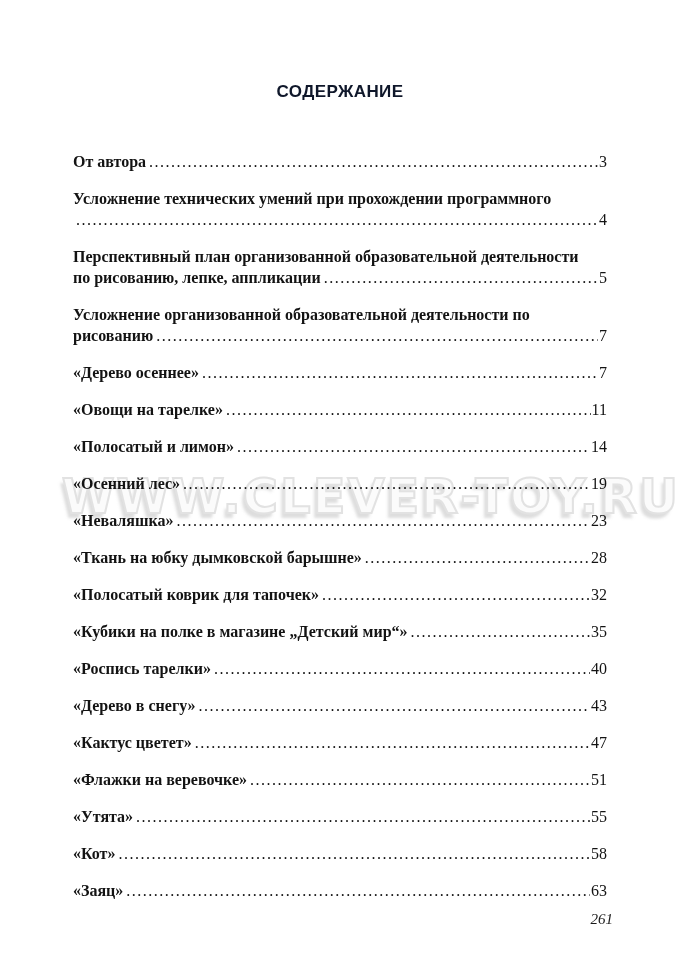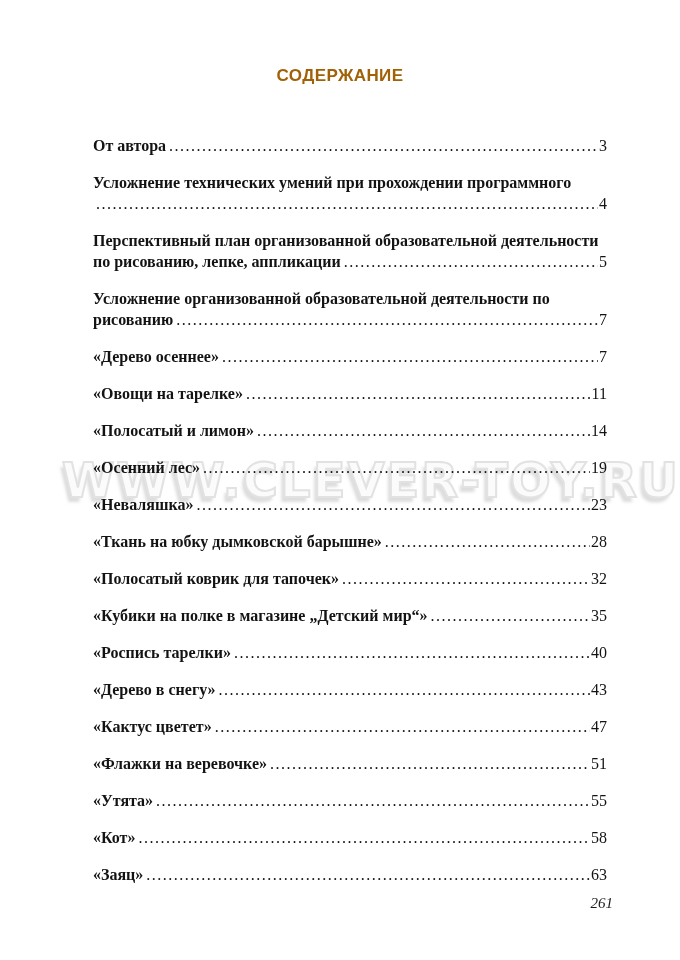--- a/index.html
+++ b/index.html
@@ -36,40 +36,39 @@
     color: #fbfbfb;
     -webkit-text-stroke: 2px #e2e2e2;
     text-shadow: -3px 5px 3px rgba(165,165,165,0.38);
     user-select: none;
     white-space: nowrap;
   }
   
   .title {
     position: relative;
     z-index: 1;
-    margin: 0;
+    margin: 16px;
     padding-top: 66px;
     text-align: center;
     font-family: "Liberation Sans", sans-serif;
     font-size: 17px;
     font-weight: bold;
     letter-spacing: 0.4px;
-    color: #a16207;
+    color: #0f172a;
   }
   
   .toc {
     position: relative;
     z-index: 1;
     margin: 49px 73px 0 73px;
   }
   .entry {
     font-size: 16px;
     line-height: 21px;
     margin-bottom: 16px;
-    margin-left: 20px;
   }
   .entry.bold .entry-line,
   .entry.bold .entry-label {
     font-weight: bold;
   }
   .entry-line {
     display: block;
   }
   .entry-row {
     display: flex;

